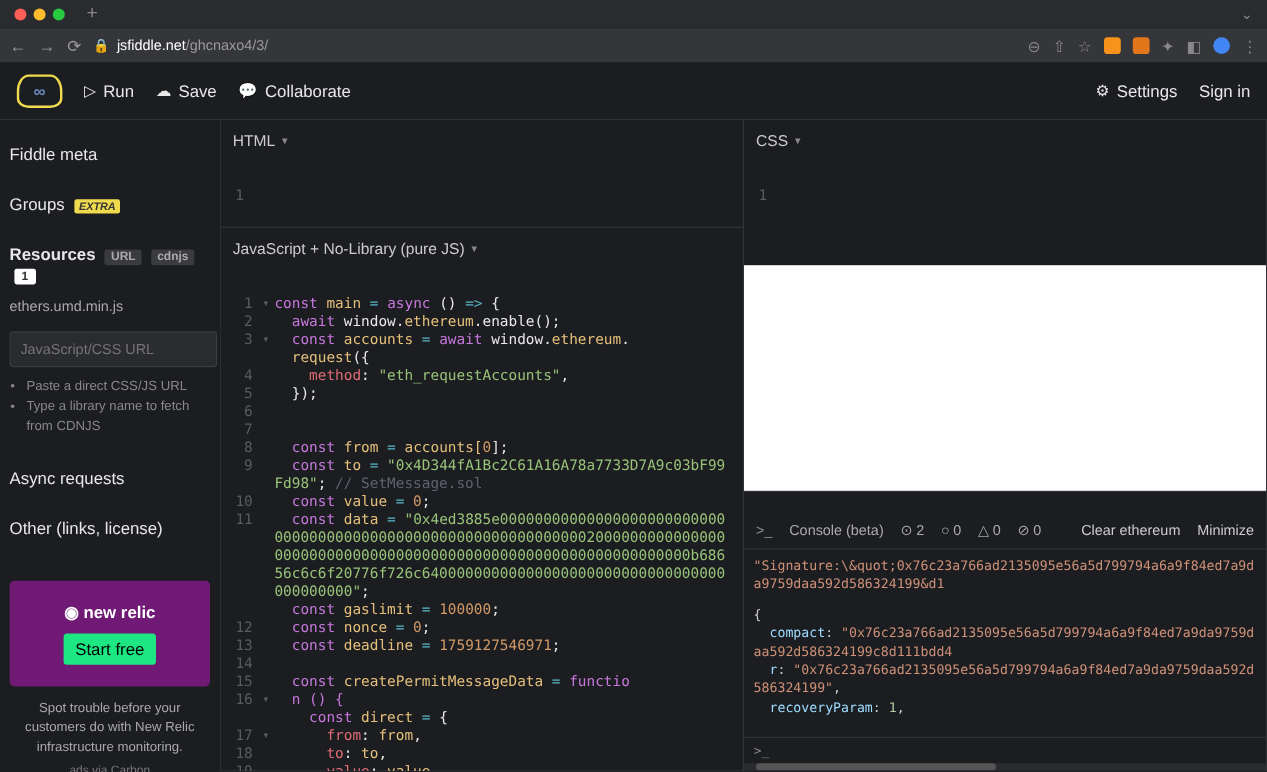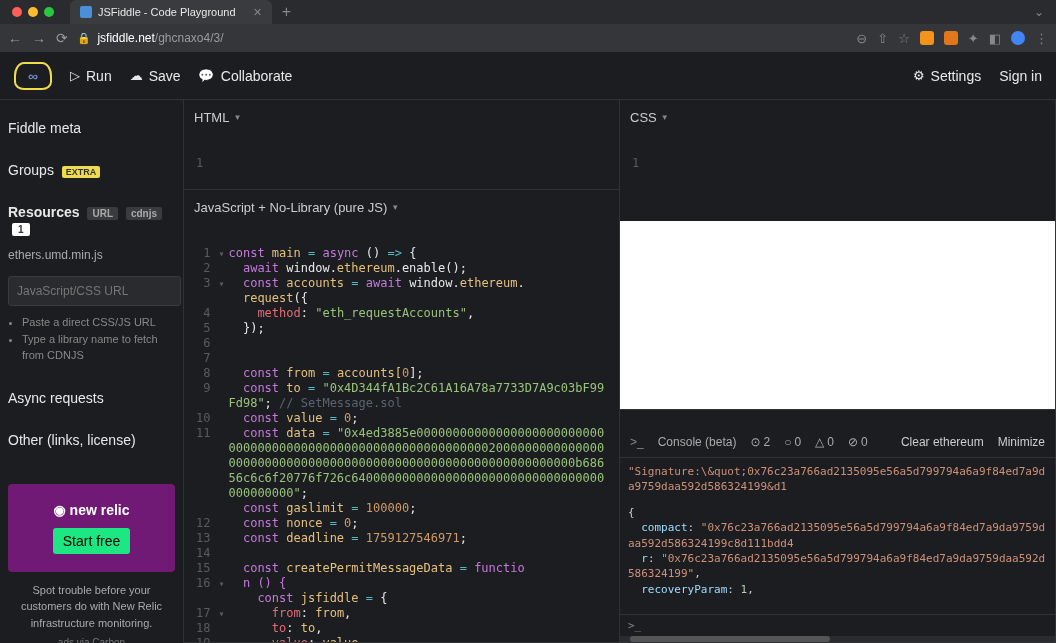--- a/index.html
+++ b/index.html
@@ -27,21 +27,21 @@
 .logo { width: 38px; height: 28px; border: 2px solid #f0db4f; border-radius: 10px 10px 10px 10px / 14px 14px 8px 8px; display: flex; align-items: center; justify-content: center; margin-right: 18px; }
 .logo-inner { color: #6b8cc7; font-size: 14px; font-weight: bold; }
 .header-actions { display: flex; gap: 18px; }
 .hbtn { display: flex; align-items: center; gap: 6px; color: #e8e8e8; cursor: pointer; font-size: 14px; }
 .hicon { font-size: 13px; }
 .header-spacer { flex: 1; }
 .main { display: flex; height: calc(100vh - 100px); }
 .sidebar { width: 184px; background: #1c1d21; border-right: 1px solid #313236; padding: 14px 8px; overflow-y: auto; }
 .sb-section { color: #e8e8e8; font-size: 14px; padding: 6px 0; cursor: pointer; }
 .sb-bold { font-weight: 600; }
-.extra-badge { background: #f0db4f; color: #333; font-size: 9px; padding: 1px 4px; border-radius: 2px; font-weight: 700; margin-left: 4px; }
+.extra-badge { background: #f0db4f; color: #333; font-size: 9px; padding: 1px 4px; border-radius: 2px; font-weight: 700; margin-left: 4px; font-style: italic; }
 .url-badge { background: #3a3b3f; color: #aaa; font-size: 10px; padding: 1px 5px; border-radius: 2px; margin-left: 4px; }
 .count-badge { background: #fff; color: #333; font-size: 10px; padding: 1px 6px; border-radius: 2px; margin-left: 4px; }
 .sb-file { color: #aaa; font-size: 12px; padding: 6px 0; }
 .sb-input-row { display: flex; align-items: center; margin: 8px 0; }
 .sb-input { flex: 1; background: #2a2b2f; border: 1px solid #3a3b3f; color: #888; padding: 7px 8px; border-radius: 3px; font-size: 12px; }
 .sb-hints { color: #888; font-size: 11px; line-height: 1.5; padding-left: 10px; }
 .sb-hints li { list-style: disc; margin-left: 4px; }
 .sb-ad { margin-top: 30px; background: #701a75; padding: 18px 12px; text-align: center; border-radius: 4px; }
 .nr-logo { color: #fff; font-size: 14px; font-weight: 600; margin-bottom: 10px; }
 .nr-btn { background: #1ce783; color: #000; font-size: 14px; padding: 5px 10px; border-radius: 3px; display: inline-block; cursor: pointer; }
@@ -84,25 +84,20 @@
 </head>
 <body>
 
 <div class="browser-chrome">
   <div class="tab-bar">
     <div class="traffic-lights">
       <div class="tl red"></div>
       <div class="tl yellow"></div>
       <div class="tl green"></div>
     </div>
-    <div class="tab">
-      <div class="tab-favicon"></div>
-      <span>JSFiddle - Code Playground</span>
-      <span class="tab-close">×</span>
-    </div>
     <span class="tab-new">+</span>
     <div style="flex:1"></div>
     <span style="color:#888;padding-right:8px;font-size:12px">⌄</span>
   </div>
   <div class="addr-bar">
     <span class="nav-btn">←</span>
     <span class="nav-btn">→</span>
     <span class="nav-btn">⟳</span>
     <div class="url-area">
       <span class="lock-icon">🔒</span>
@@ -311,20 +306,20 @@
   <span class="k">const</span><span class="fn"> from </span><span class="op">=</span><span class="fn"> accounts[</span><span class="n">0</span><span>];</span>
   <span class="k">const</span><span class="fn"> to </span><span class="op">=</span><span class="s"> "0x4D344fA1Bc2C61A16A78a7733D7A9c03bF99Fd98"</span><span>; </span><span class="c">// SetMessage.sol</span>
   <span class="k">const</span><span class="fn"> value </span><span class="op">=</span><span class="n"> 0</span><span>;</span>
   <span class="k">const</span><span class="fn"> data </span><span class="op">=</span><span class="s"> "0x4ed3885e000000000000000000000000000000000000000000000000000000000000002000000000000000000000000000000000000000000000000000000000000000b68656c6c6f20776f726c64000000000000000000000000000000000000000000"</span><span>;</span>
   <span class="k">const</span><span class="fn"> gaslimit </span><span class="op">=</span><span class="n"> 100000</span><span>;</span>
   <span class="k">const</span><span class="fn"> nonce </span><span class="op">=</span><span class="n"> 0</span><span>;</span>
   <span class="k">const</span><span class="fn"> deadline </span><span class="op">=</span><span class="n"> 1759127546971</span><span>;</span>
 
   <span class="k">const</span><span class="fn"> createPermitMessageData </span><span class="op">=</span><span class="k"> functio</span>
   <span class="k">n () {</span>
-    <span class="k">const</span><span class="fn"> jsfiddle </span><span class="op">=</span><span> {</span>
+    <span class="k">const</span><span class="fn"> direct </span><span class="op">=</span><span> {</span>
       <span class="prop">from</span><span>: </span><span class="fn">from</span><span>,</span>
       <span class="prop">to</span><span>: </span><span class="fn">to</span><span>,</span>
       <span class="prop">value</span><span>: </span><span class="fn">value</span><span>,</span></div>
       </div>
     </div>
   </div>
 </div>
 
 </body></html>

